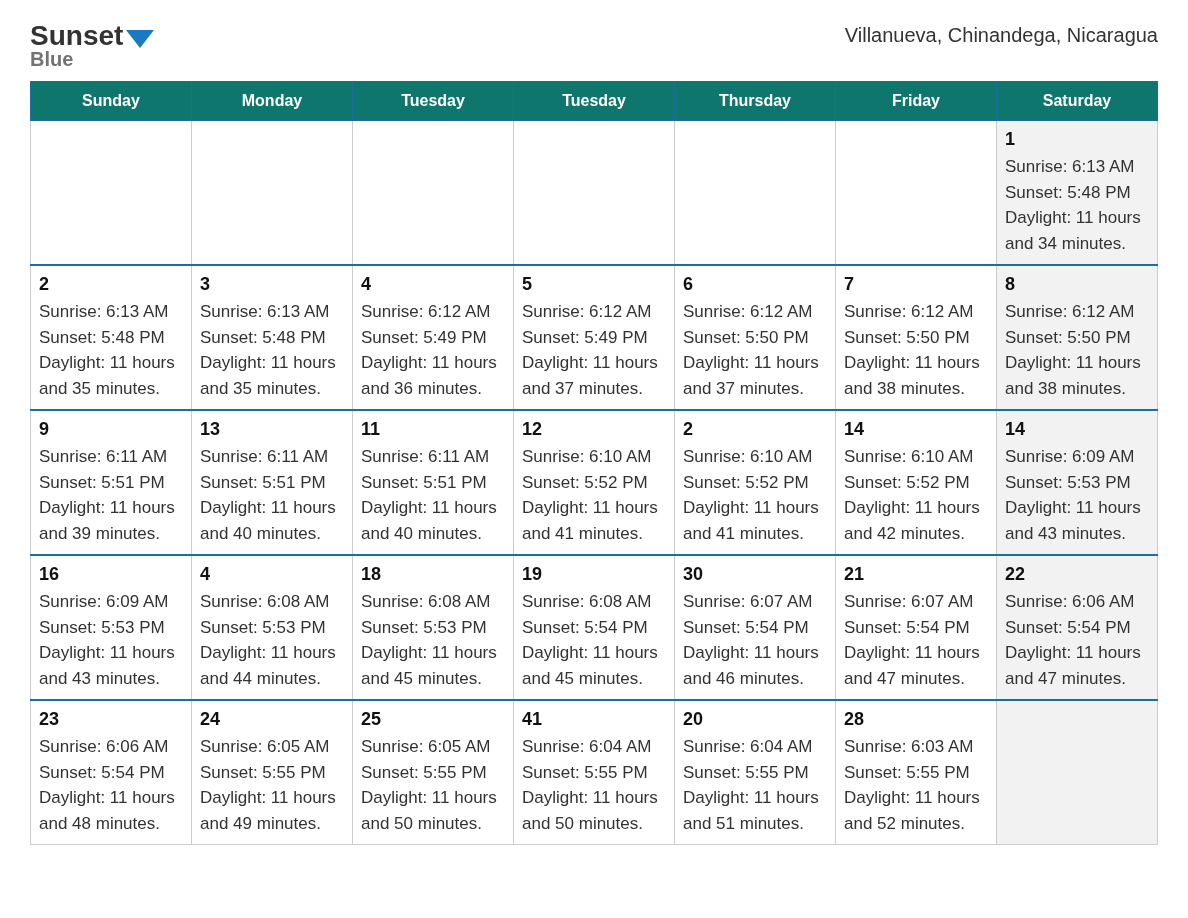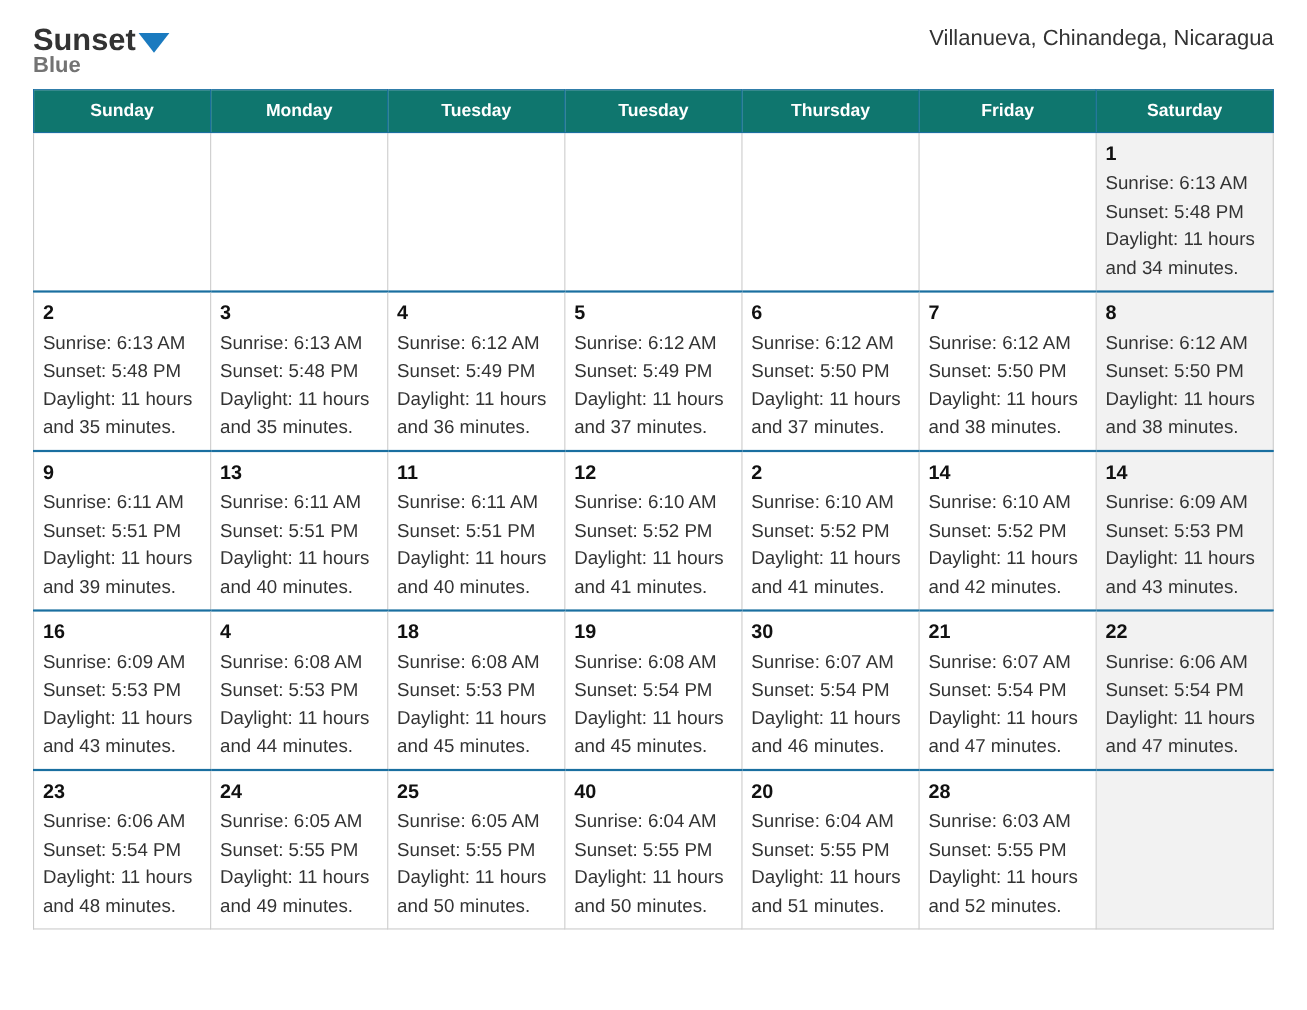--- a/index.html
+++ b/index.html
@@ -319,21 +319,21 @@
 and 49 minutes.</div>
         </td>
         <td>
           <span class="day-number">25</span>
           <div class="day-info" style="white-space: pre-line;">Sunrise: 6:05 AM
 Sunset: 5:55 PM
 Daylight: 11 hours
 and 50 minutes.</div>
         </td>
         <td>
-          <span class="day-number">40</span>
+          <span class="day-number">41</span>
           <div class="day-info" style="white-space: pre-line;">Sunrise: 6:04 AM
 Sunset: 5:55 PM
 Daylight: 11 hours
 and 50 minutes.</div>
         </td>
         <td>
           <span class="day-number">20</span>
           <div class="day-info" style="white-space: pre-line;">Sunrise: 6:04 AM
 Sunset: 5:55 PM
 Daylight: 11 hours

